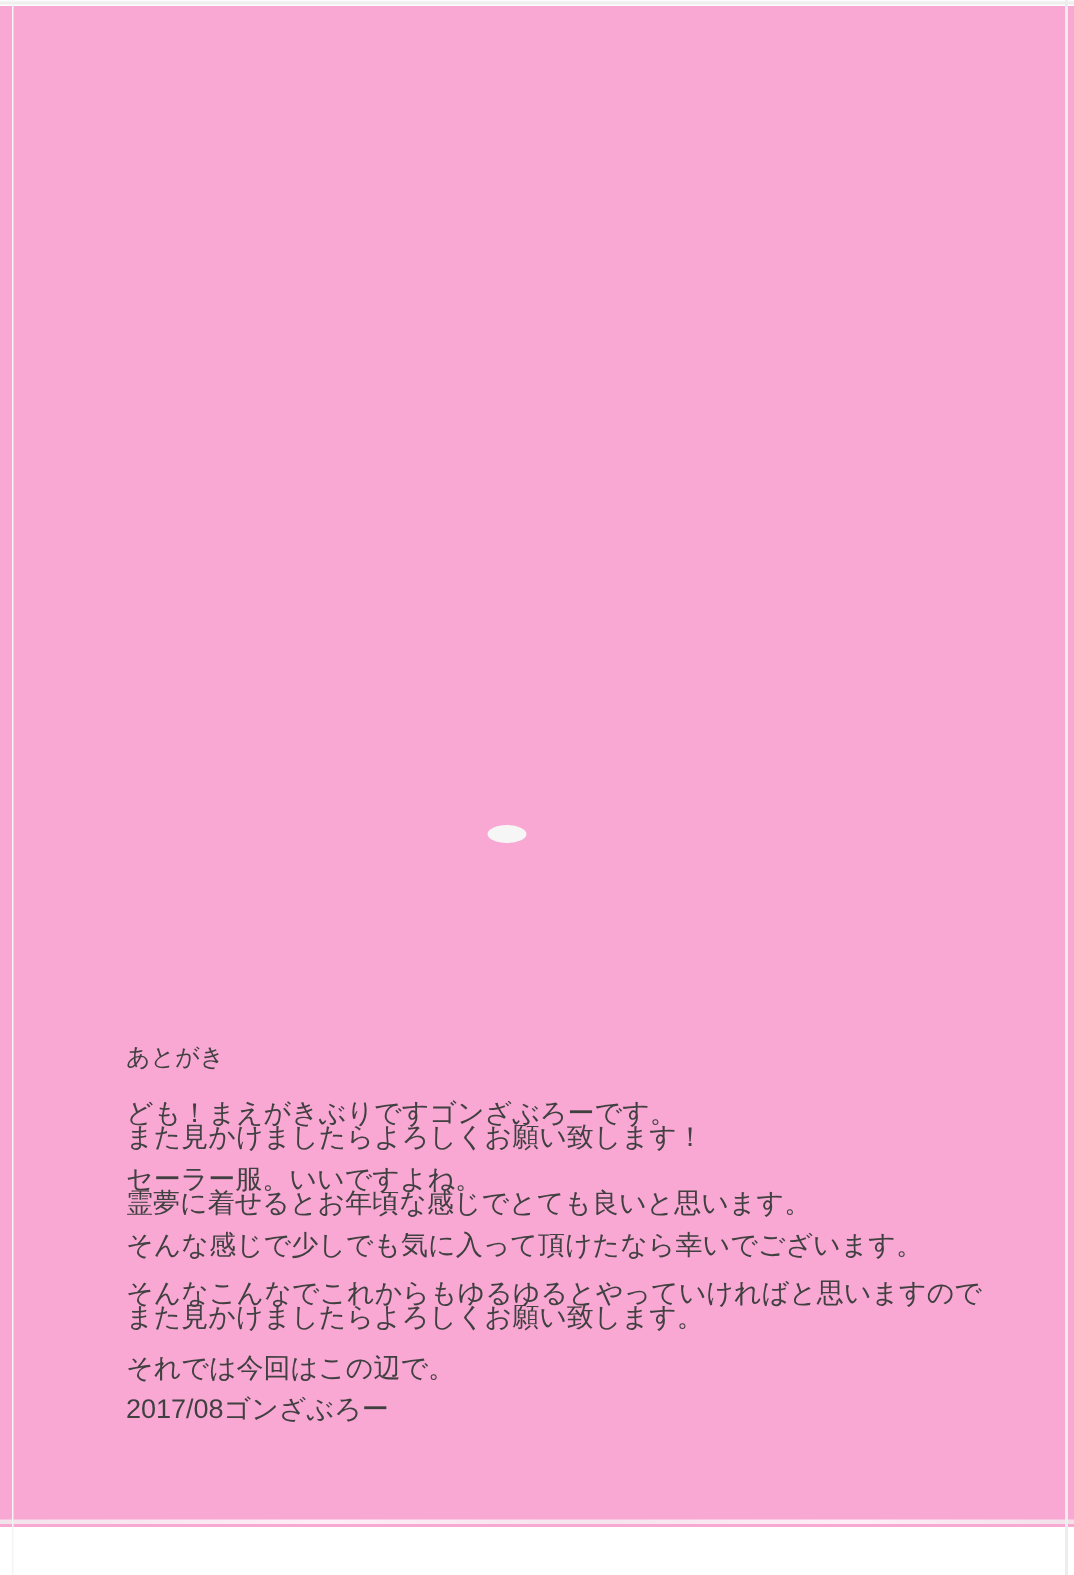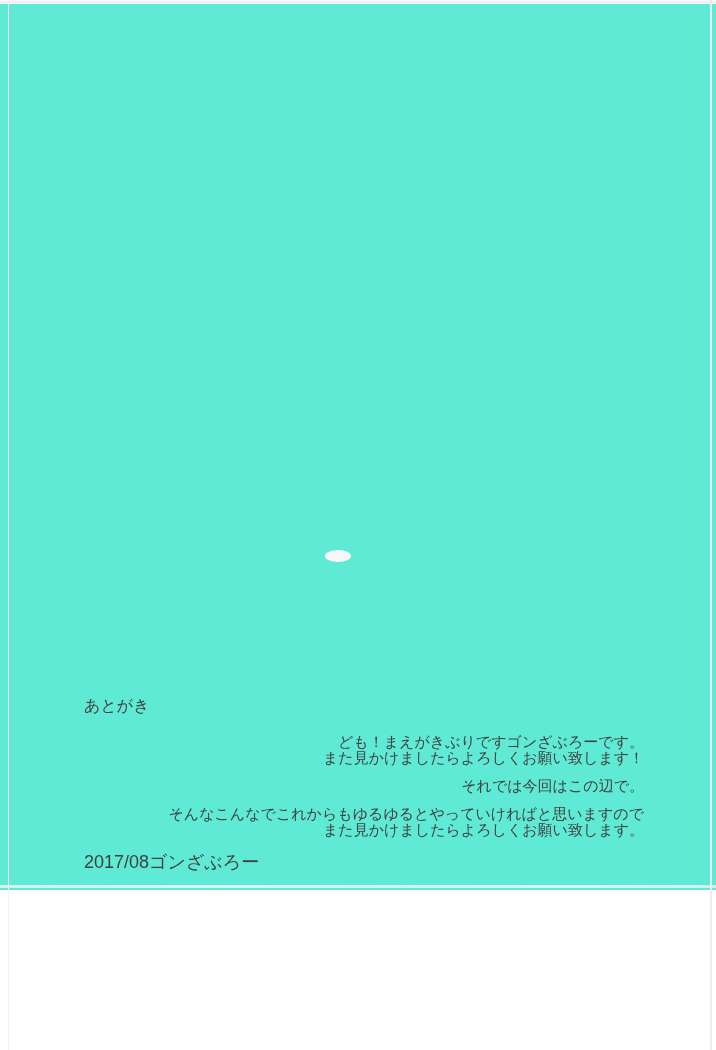--- a/index.html
+++ b/index.html
@@ -7,22 +7,22 @@
     padding: 0;
     width: 716px;
     height: 1050px;
     background: #ffffff;
     overflow: hidden;
     font-family: "Liberation Sans", "DejaVu Sans", sans-serif;
   }
   .sheet {
     position: relative;
     width: 716px;
-    height: 890px;
-    background: #5eead4;
+    height: 1018px;
+    background: #f9a8d4;
   }
   
   .scan-edge-top {
     position: absolute;
     left: 0; top: 0;
     width: 716px; height: 4px;
     background: linear-gradient(#ffffff, #ebebeb 50%, #ffffff);
   }
   .scan-edge-right {
     position: absolute;
@@ -59,24 +59,23 @@
     color: #404040;
     -webkit-font-smoothing: antialiased;
   }
   .afterword h1 {
     font-size: 16px;
     font-weight: normal;
     line-height: 18px;
     margin: 0 0 19px 0;
   }
   .para {
-    font-size: 15px;
+    font-size: 18px;
     line-height: 16px;
     margin: 0 0 12px 0;
-    text-align: right;
   }
   .para .line { display: block; white-space: nowrap; }
   .para:nth-of-type(3) { margin-bottom: 16px; }
   .para:nth-of-type(4) { margin-bottom: 18px; }
   .para:nth-of-type(5) { margin-bottom: 11px; }
   .signature {
     font-size: 18px;
     line-height: 16px;
     margin: 0;
     white-space: nowrap;
@@ -93,26 +92,33 @@
   <div class="scan-smudge"></div>
 
   <div class="afterword">
     <h1>あとがき</h1>
 
     <p class="para">
       <span class="line">ども！まえがきぶりですゴンざぶろーです。</span>
       <span class="line">また見かけましたらよろしくお願い致します！</span>
     </p>
 
-
+    <p class="para">
+      <span class="line">セーラー服。いいですよね。</span>
+      <span class="line">霊夢に着せるとお年頃な感じでとても良いと思います。</span>
+    </p>
 
     <p class="para">
-      <span class="line">それでは今回はこの辺で。</span>
+      <span class="line">そんな感じで少しでも気に入って頂けたなら幸いでございます。</span>
     </p>
 
     <p class="para">
       <span class="line">そんなこんなでこれからもゆるゆるとやっていければと思いますので</span>
       <span class="line">また見かけましたらよろしくお願い致します。</span>
     </p>
 
+    <p class="para">
+      <span class="line">それでは今回はこの辺で。</span>
+    </p>
+
     <p class="signature">2017/08ゴンざぶろー</p>
   </div>
 </div>
 
 </body></html>

